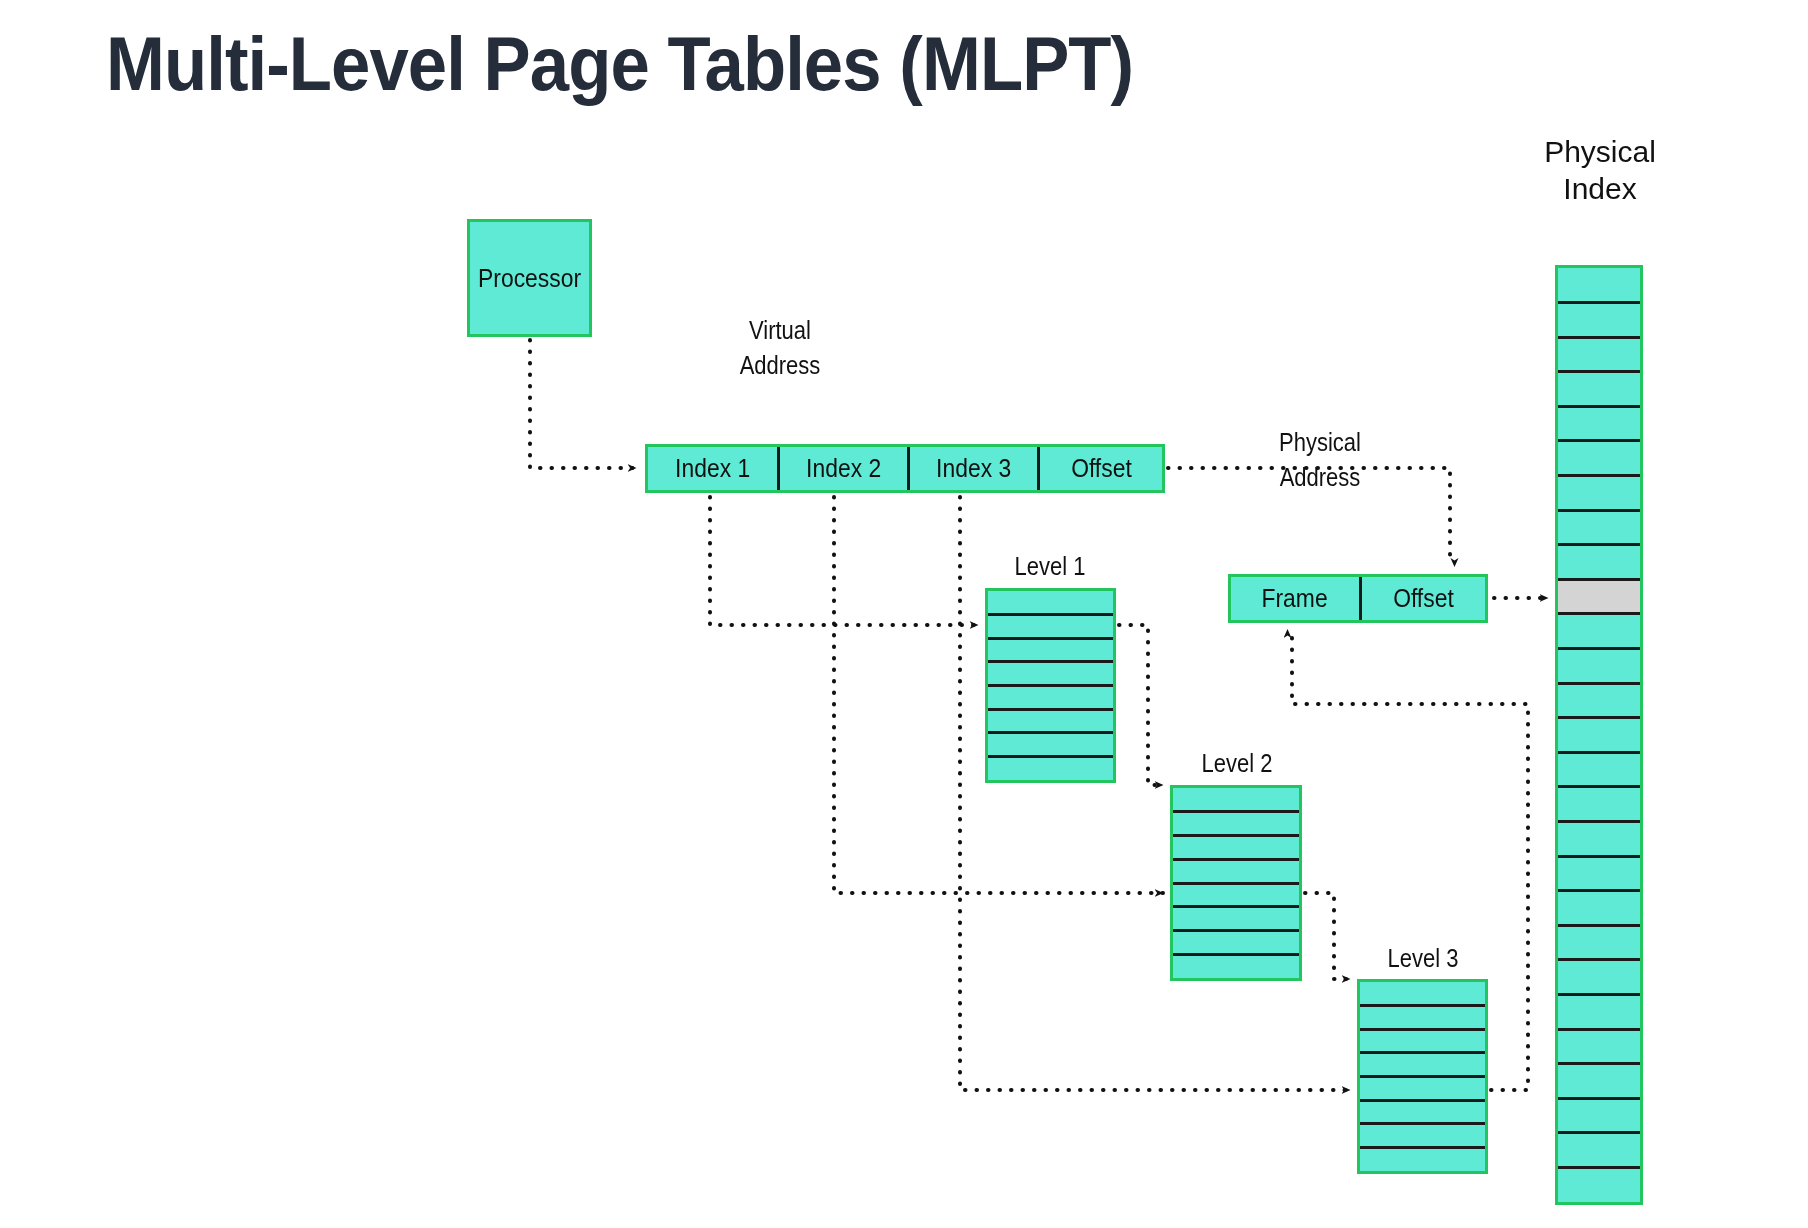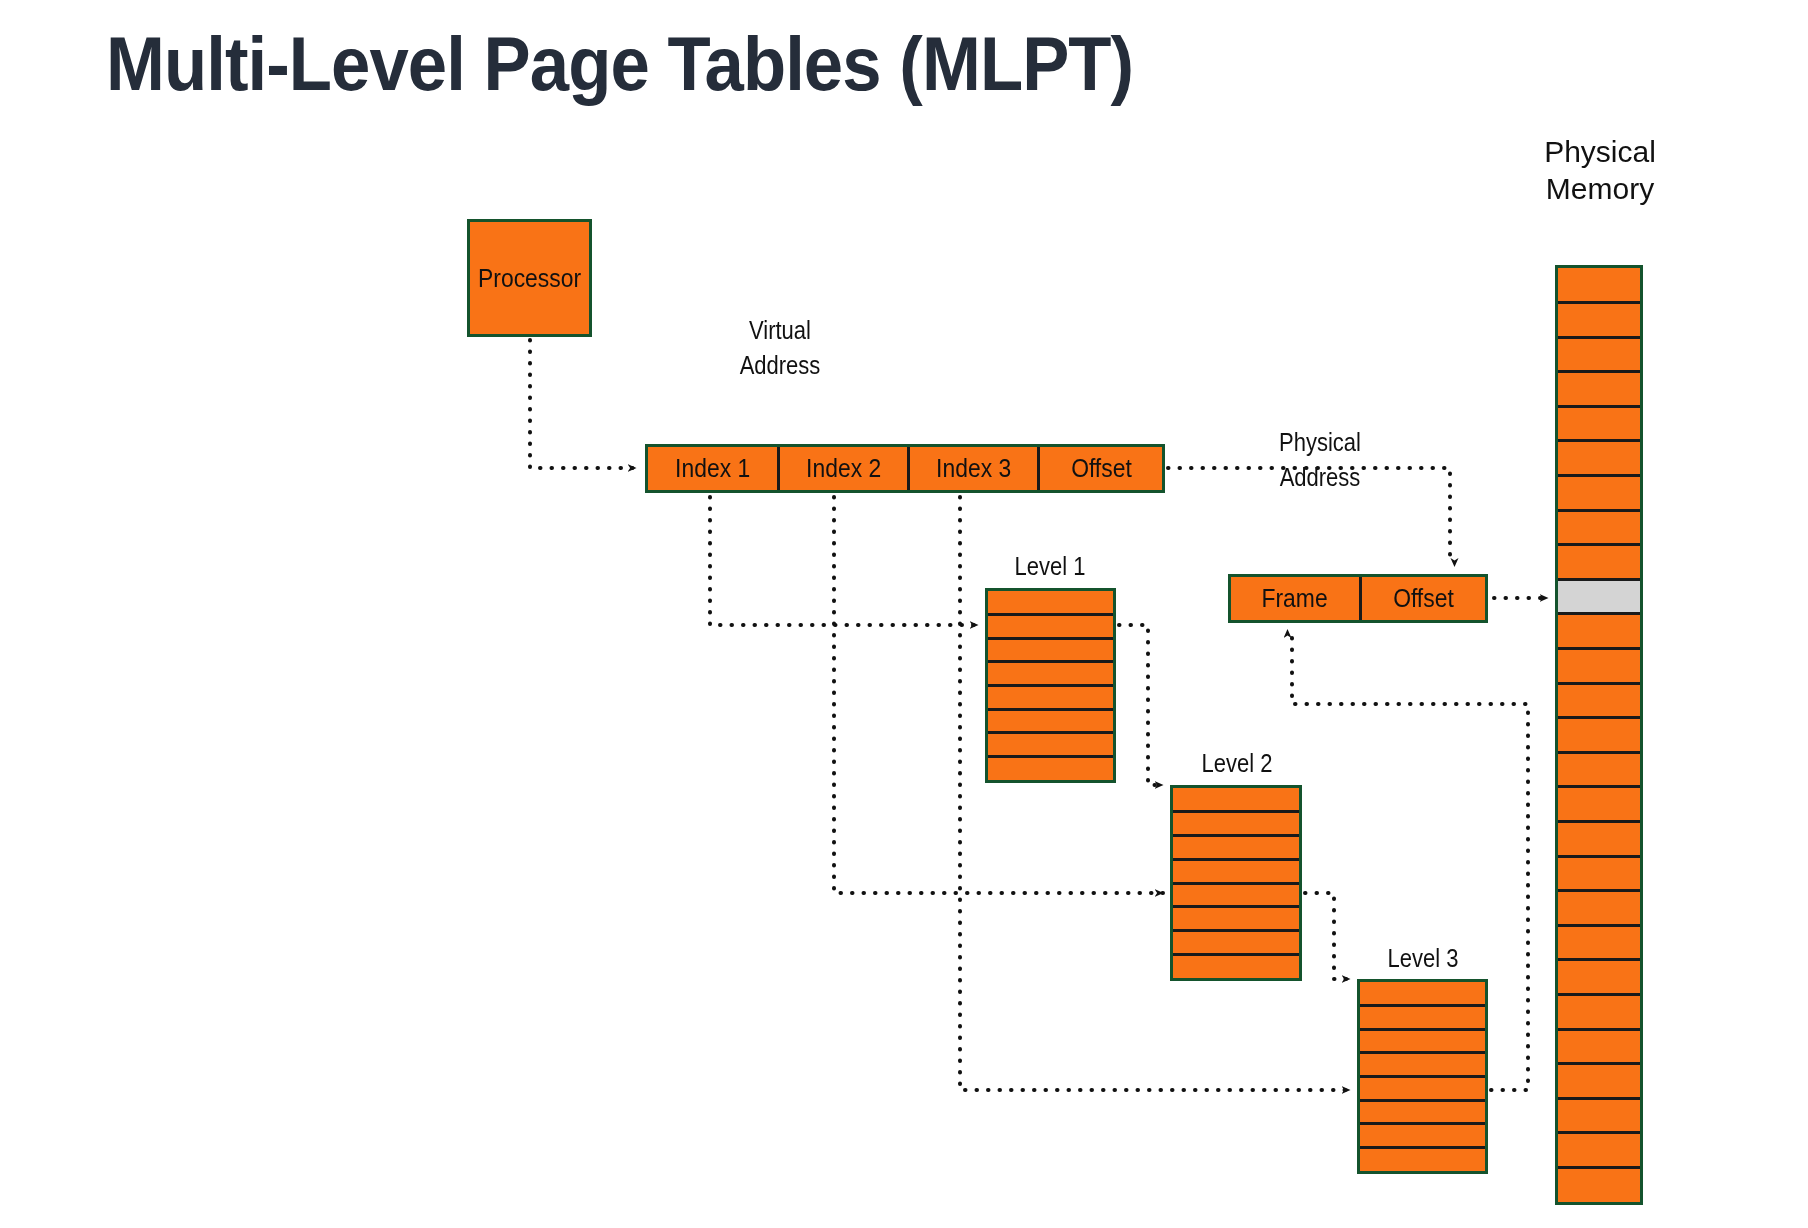--- a/index.html
+++ b/index.html
@@ -32,22 +32,22 @@
     letter-spacing: -1.0px;
     color: #252d3a;
     transform: scaleX(0.93);
     transform-origin: left top;
     white-space: nowrap;
   }
   
   .dgm-box {
     position: absolute;
     box-sizing: border-box;
-    border: 3px solid #14532d;
-    background: #f97316;
+    border: 3px solid #22c55e;
+    background: #5eead4;
   }
   .dgm-label {
     position: absolute;
     font-family: "Liberation Sans", sans-serif;
     font-size: 25px;
     line-height: 30px;
     color: #111111;
     text-align: center;
     white-space: nowrap;
     transform: scaleX(0.88);
@@ -109,21 +109,21 @@
 </style>
 </head>
 <body>
 
 <div id="slide">
 
   <div id="slide-title">Multi-Level Page Tables (MLPT)</div>
 
   <div id="pm-title">
     <div>Physical</div>
-    <div>Memory</div>
+    <div>Index</div>
   </div>
 
   <div class="dgm-box" style="left:467px; top:219px; width:125px; height:118px;">
     <div class="cell-text" style="left:0; top:0; right:0; bottom:0;">
       <span>Processor</span>
     </div>
   </div>
 
   <div class="va-caption" style="left:690px; top:313px; width:180px;">
     <span>Virtual</span>

